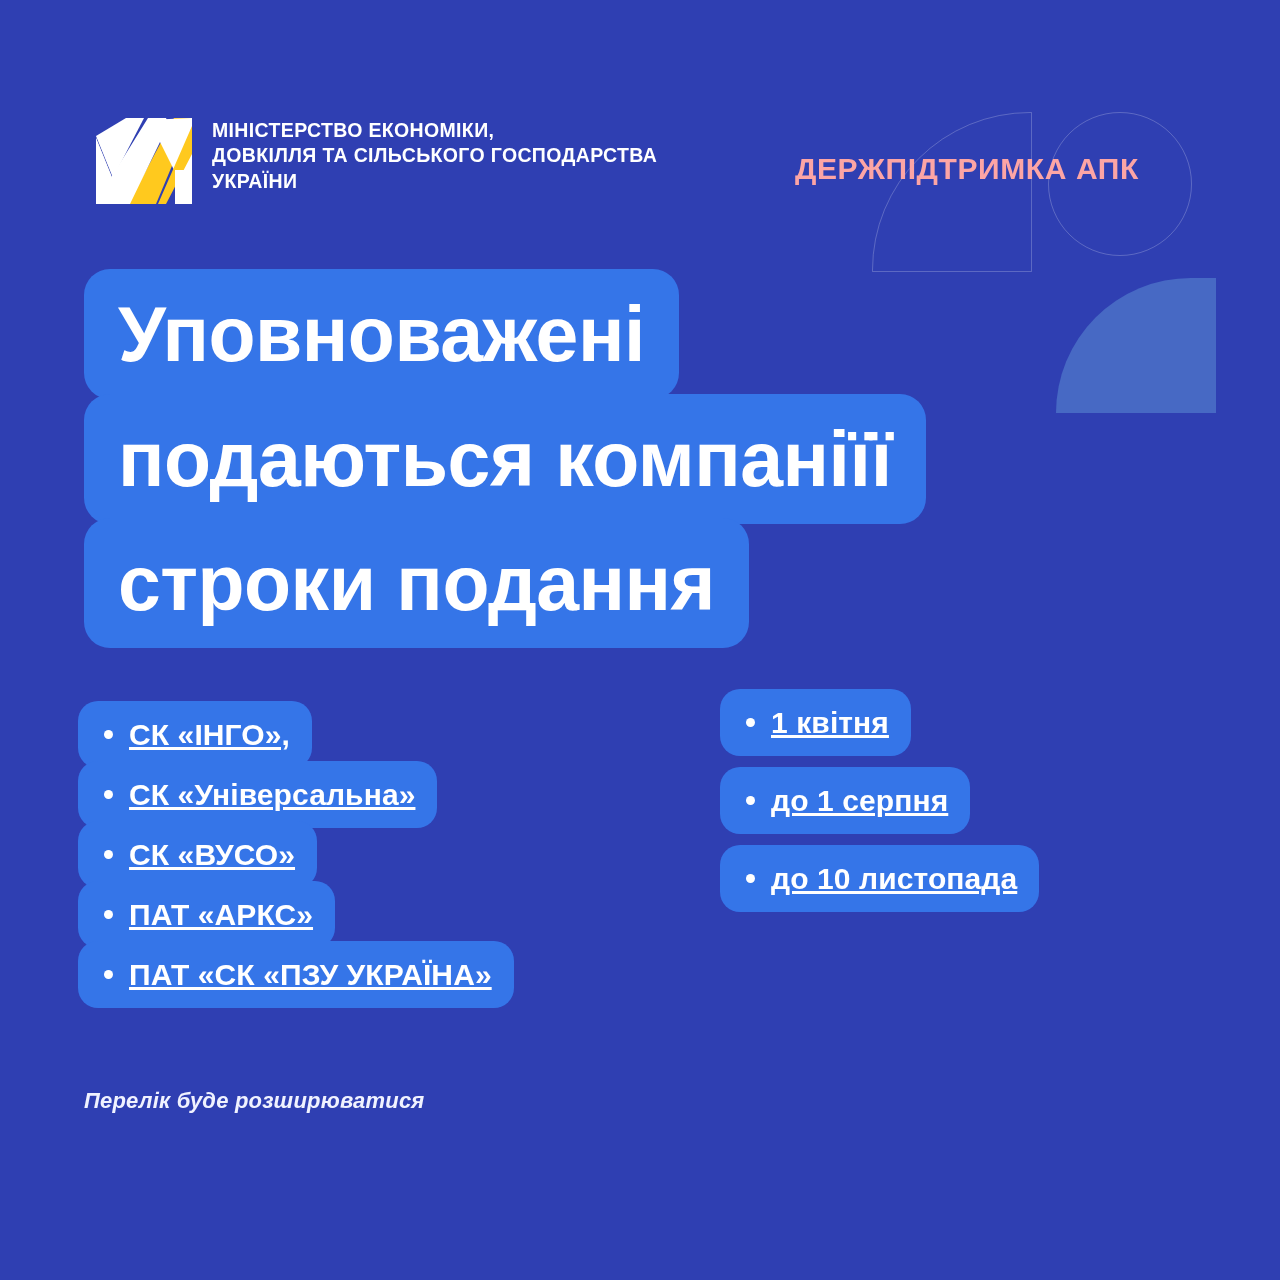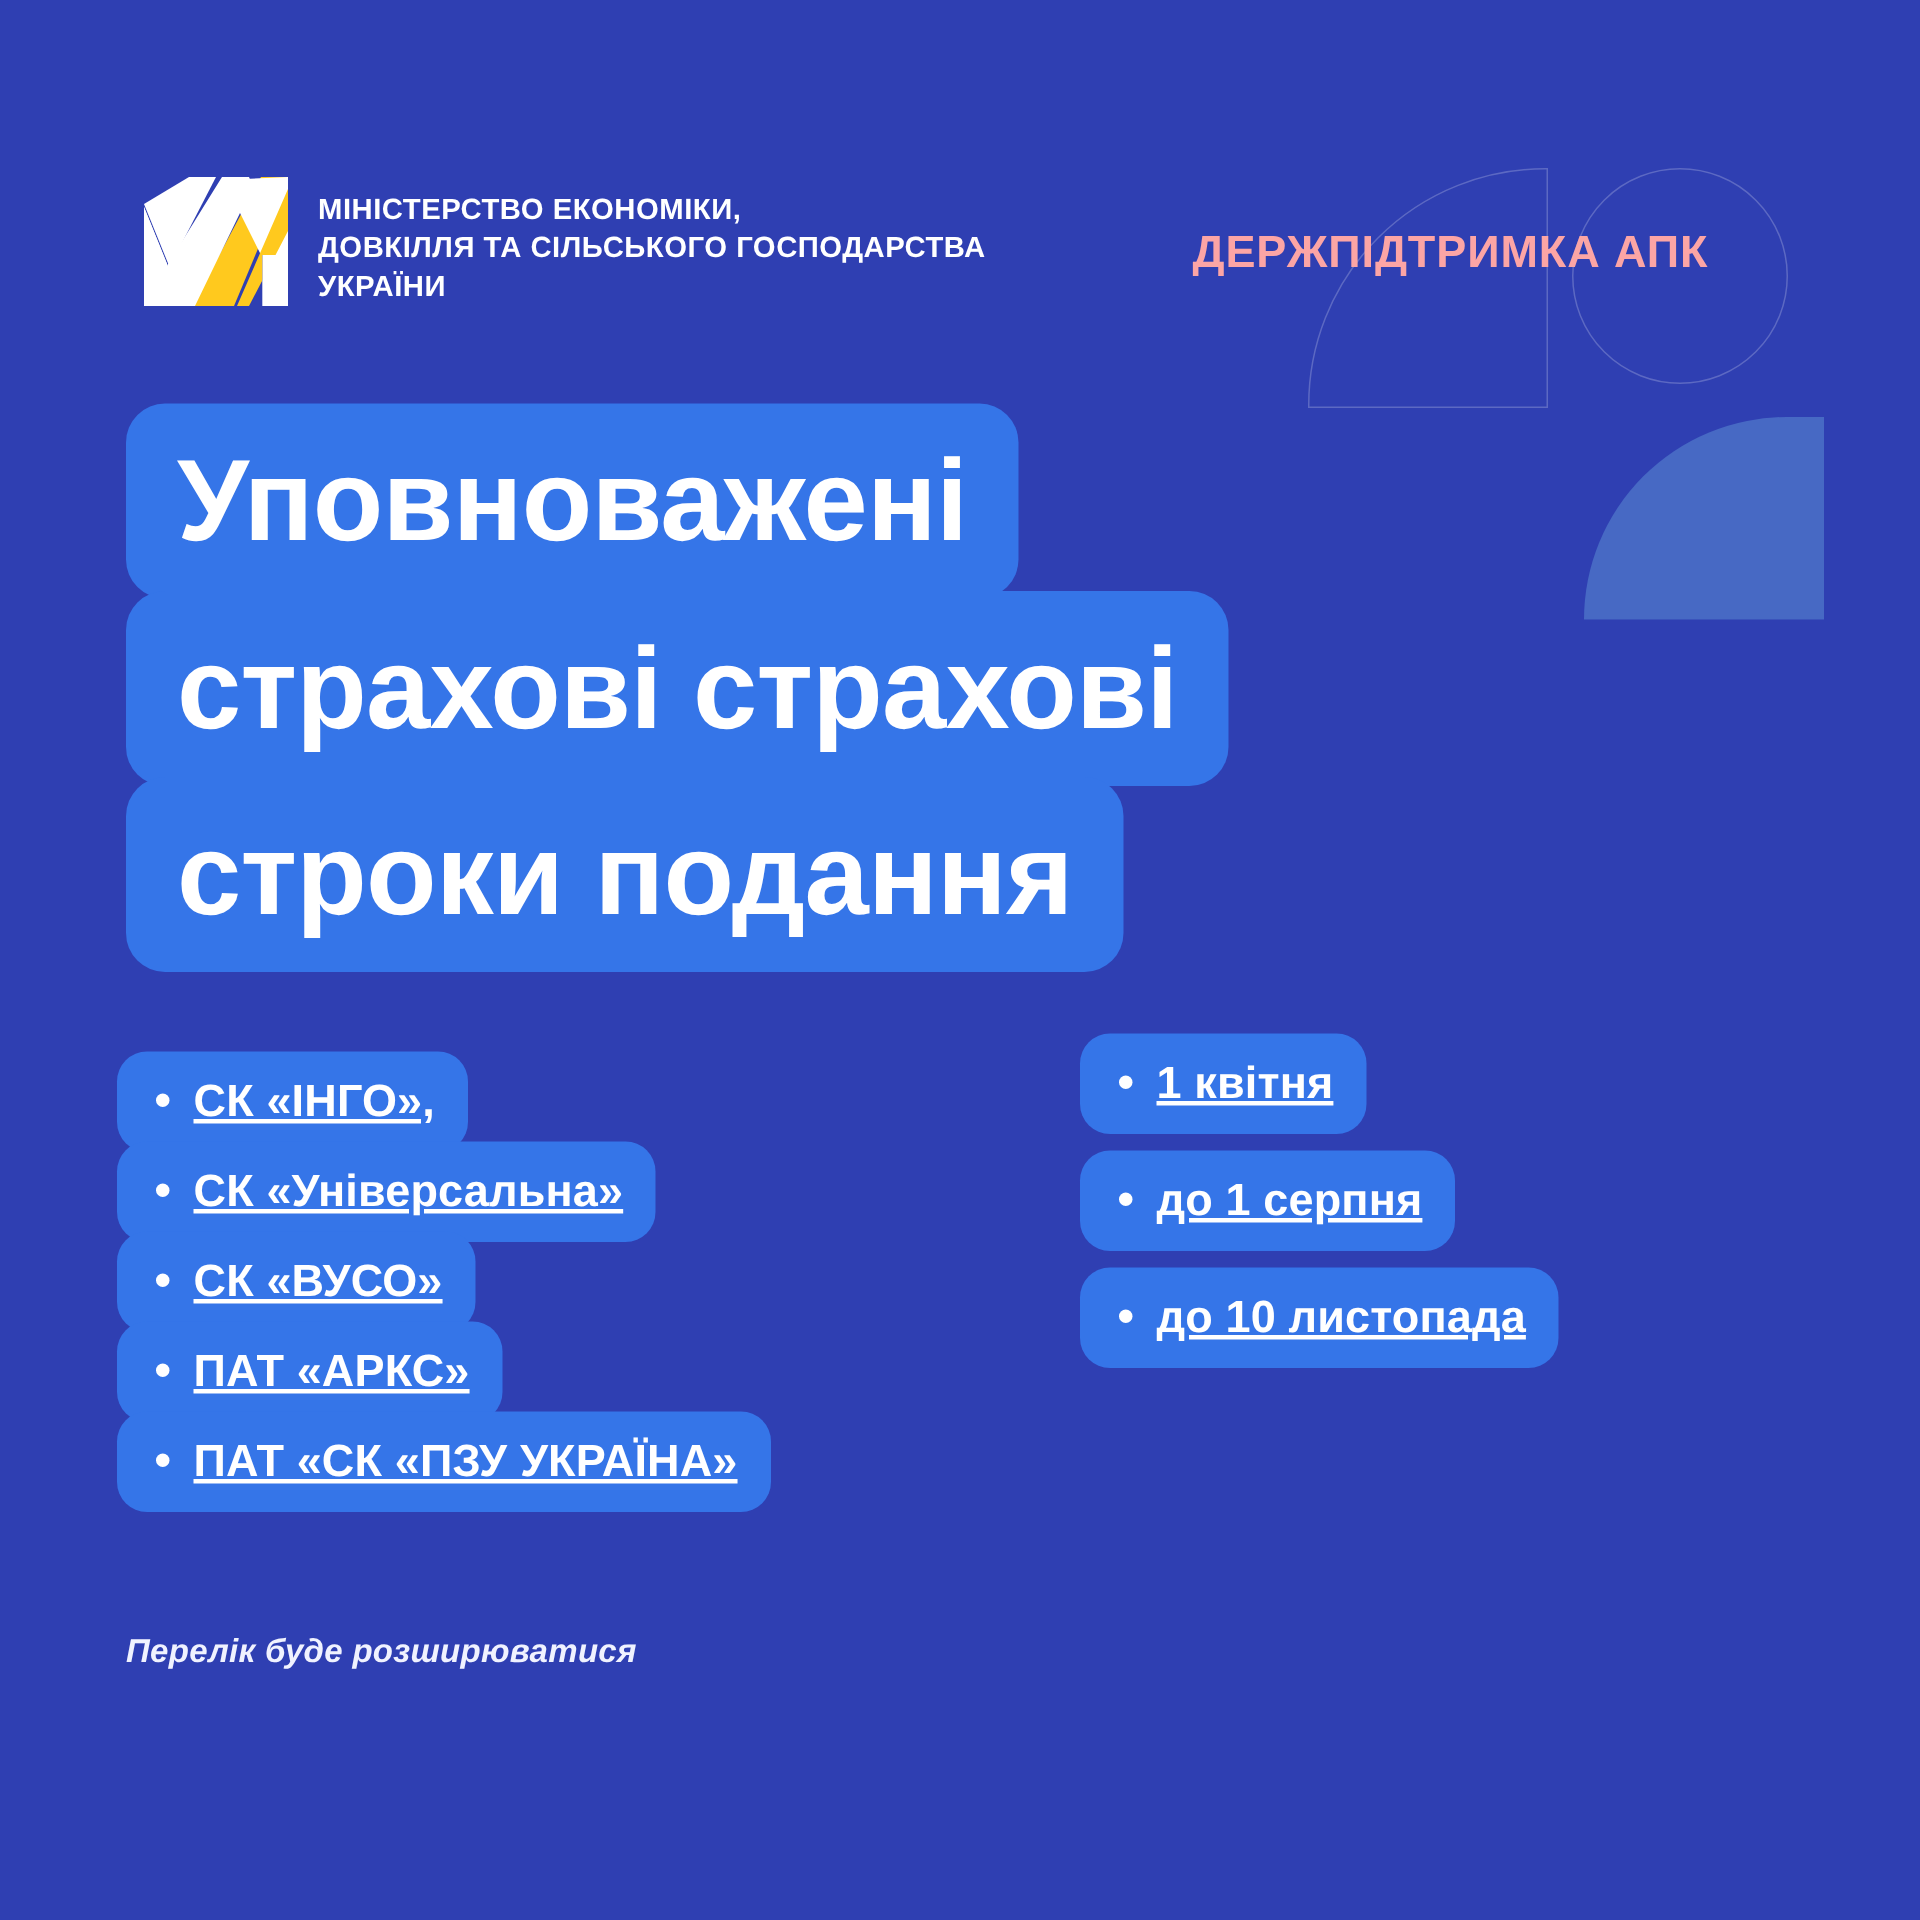--- a/index.html
+++ b/index.html
@@ -38,21 +38,21 @@
     width: 160px; height: 135px;
     background: #4769C4;
     border-top-left-radius: 160px;
   }
 
   
   #header {
     position: absolute;
     left: 96px; top: 118px;
     display: flex;
-    align-items: flex-end;
+    align-items: flex-start;
     gap: 20px;
   }
   #ministry-logo-mark { width: 96px; height: 86px; display: block; }
   #ministry-name {
     font-size: 19.5px;
     font-weight: 700;
     line-height: 1.30;
     letter-spacing: 0.35px;
     text-transform: uppercase;
     white-space: pre-line;
@@ -175,21 +175,21 @@
       <polygon points="79,52 96,52 96,86 79,86" fill="#FFFFFF"></polygon>
     </svg>
     <div id="ministry-name">МІНІСТЕРСТВО ЕКОНОМІКИ,
 ДОВКІЛЛЯ ТА СІЛЬСЬКОГО ГОСПОДАРСТВА
 УКРАЇНИ</div>
   </div>
 
   <div id="program-label">ДЕРЖПІДТРИМКА АПК</div>
 
   <div id="title-block">
-    <h1 id="title-text"><span class="hl">Уповноважені</span><br><span class="hl">страхові страхові</span><br><span class="hl">строки подання</span></h1>
+    <h1 id="title-text"><span class="hl">Уповноважені</span><br><span class="hl">подаються компаніїї</span><br><span class="hl">строки подання</span></h1>
   </div>
 
   <div class="column" id="col-companies">
     <ul class="hl-list" id="companies-list">
       <li class="item-line"><span class="hl"><span class="bullet-dot"></span><span>СК «ІНГО»,</span></span></li>
       <li class="item-line"><span class="hl"><span class="bullet-dot"></span><span>СК «Універсальна»</span></span></li>
       <li class="item-line"><span class="hl"><span class="bullet-dot"></span><span>СК «ВУСО»</span></span></li>
       <li class="item-line"><span class="hl"><span class="bullet-dot"></span><span>ПАТ «АРКС»</span></span></li>
       <li class="item-line"><span class="hl"><span class="bullet-dot"></span><span>ПАТ «СК «ПЗУ УКРАЇНА»</span></span></li>
     </ul>

